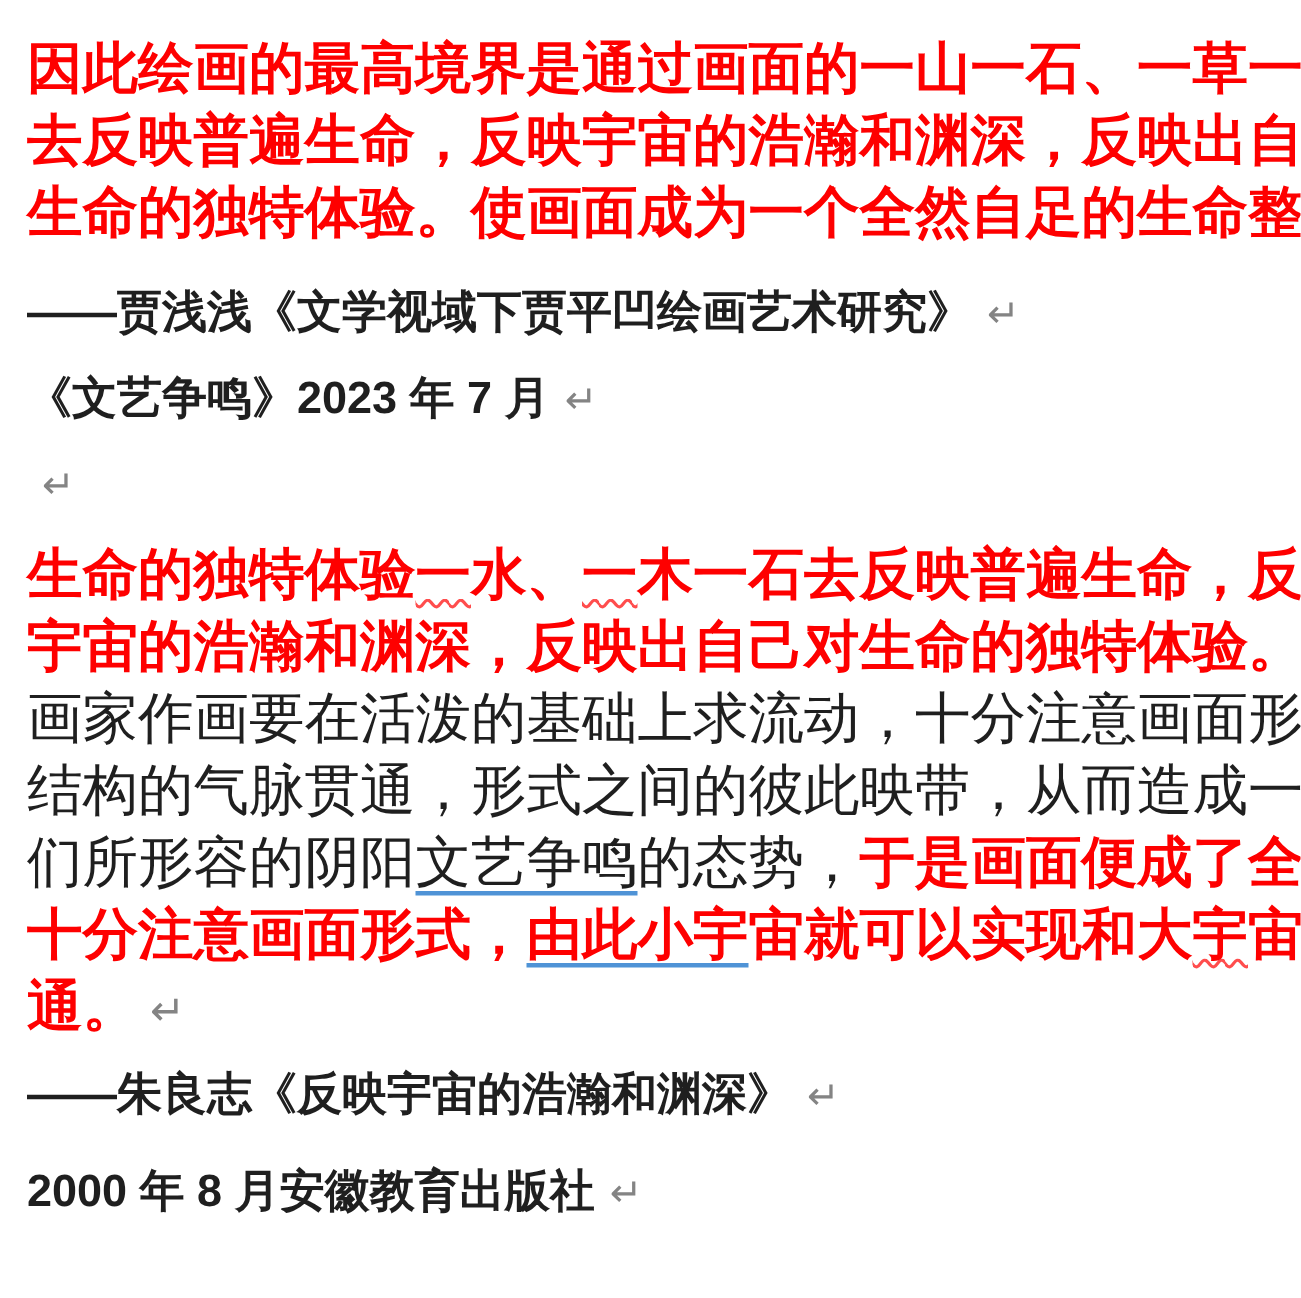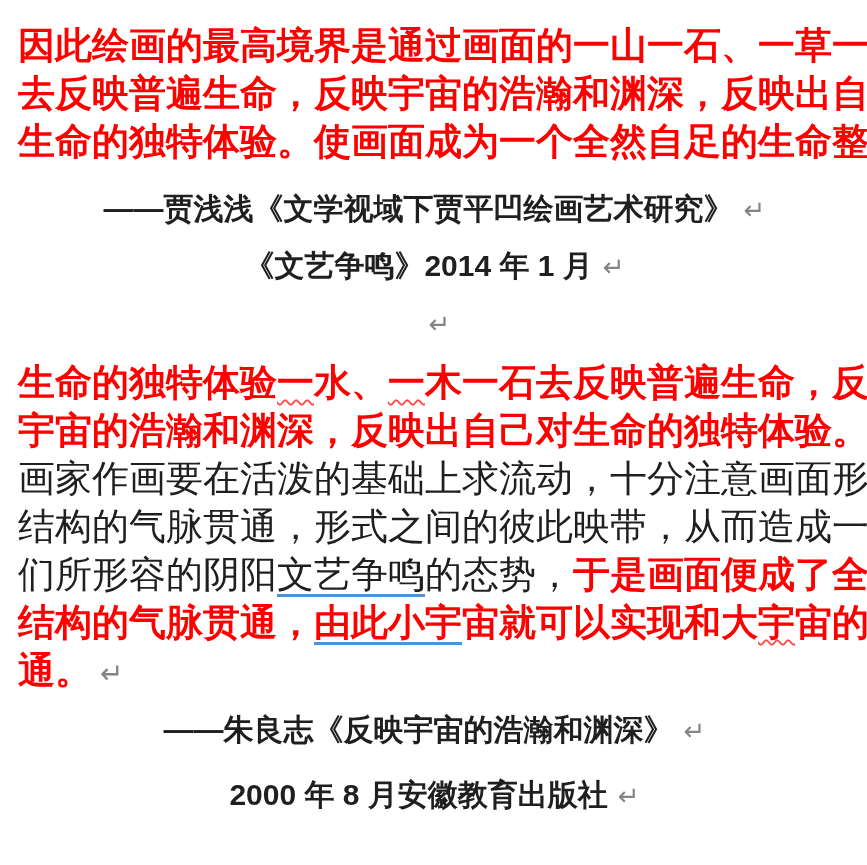--- a/index.html
+++ b/index.html
@@ -42,21 +42,21 @@
     font-size: 28px;
     padding-left: 8px;
     text-decoration: none;
   }
   .attr { margin-top: 14px; }
   .attr .line, .attr2 .line {
     height: 57px; line-height: 57px;
     font-size: 30px;
     font-weight: 600;
     color: #1f1f1f;
-    text-align: center;
+    text-align: left;
     white-space: nowrap;
     padding-right: 2px;
   }
   .attr .line .mk, .attr2 .line .mk { font-size: 26px; padding-left: 10px; }
   .para2 { margin-top: 8px; }
   .attr2 { margin-top: 6px; }
   .attr2 .line + .line { margin-top: 8px; }
 </style>
 </head>
 <body>
@@ -73,21 +73,21 @@
     <div class="line">
       <span class="r">生命的独特体验。使画面成为一个全然自足的生命整体，</span>
     </div>
   </div>
 
   <div class="attr">
     <div class="line">
       <span>——贾浅浅《文学视域下贾平凹绘画艺术研究》</span><span class="mk">↵</span>
     </div>
     <div class="line">
-      <span>《文艺争鸣》2014 年 1 月</span><span class="mk">↵</span>
+      <span>《文艺争鸣》2023 年 7 月</span><span class="mk">↵</span>
     </div>
     <div class="line">
       <span class="mk">↵</span>
     </div>
   </div>
 
   <div class="para para2">
     <div class="line">
       <span class="r">生命的独特体验</span><span class="r sq">一</span><span class="r">水、</span><span class="r sq">一</span><span class="r">木一石去反映普遍生命，反映出</span>
     </div>
@@ -97,21 +97,21 @@
     <div class="line">
       <span class="k">画家作画要在活泼的基础上求流动，十分注意画面形式</span>
     </div>
     <div class="line">
       <span class="k">结构的气脉贯通，形式之间的彼此映带，从而造成一种他</span>
     </div>
     <div class="line">
       <span class="k">们所形容的阴阳</span><span class="k bu">文艺争鸣</span><span class="k">的态势，</span><span class="r">于是画面便成了全然</span>
     </div>
     <div class="line">
-      <span class="r">结构的气脉贯通，</span><span class="r bu">由此小宇</span><span class="r">宙就可以实现和大</span><span class="r sq">宇</span><span class="r">宙的贯</span>
+      <span class="r">十分注意画面形式，</span><span class="r bu">由此小宇</span><span class="r">宙就可以实现和大</span><span class="r sq">宇</span><span class="r">宙的贯</span>
     </div>
     <div class="line">
       <span class="r">通。</span><span class="mk">↵</span>
     </div>
   </div>
 
   <div class="attr2">
     <div class="line">
       <span>——朱良志《反映宇宙的浩瀚和渊深》</span><span class="mk">↵</span>
     </div>

